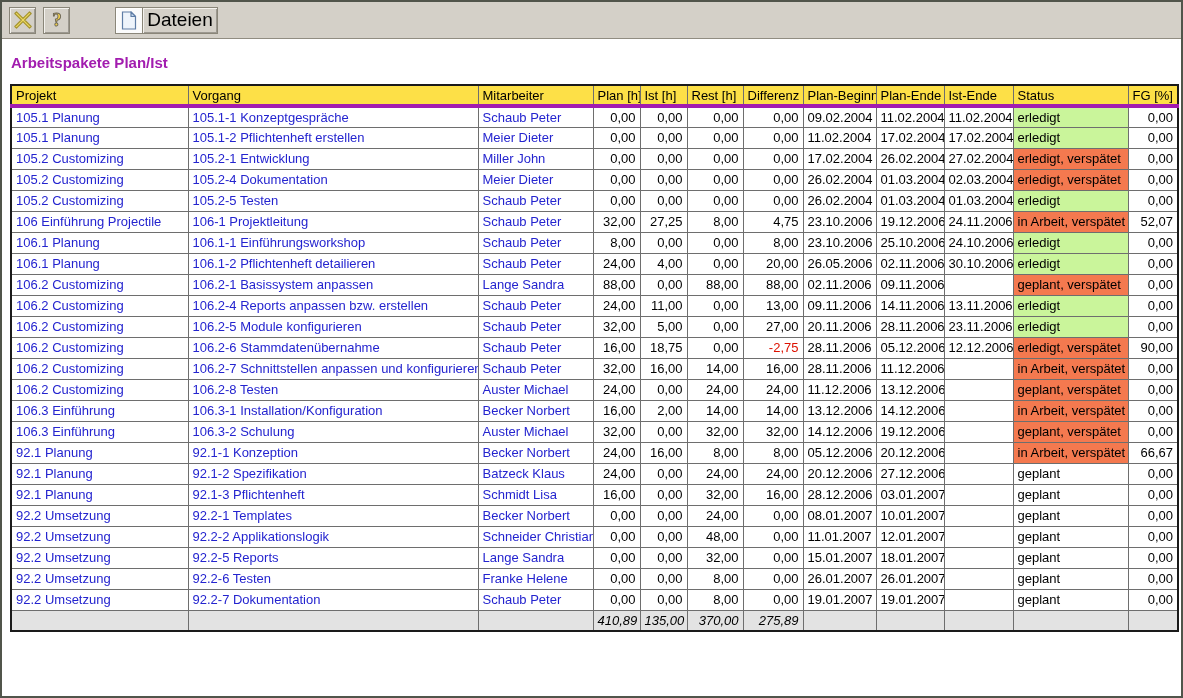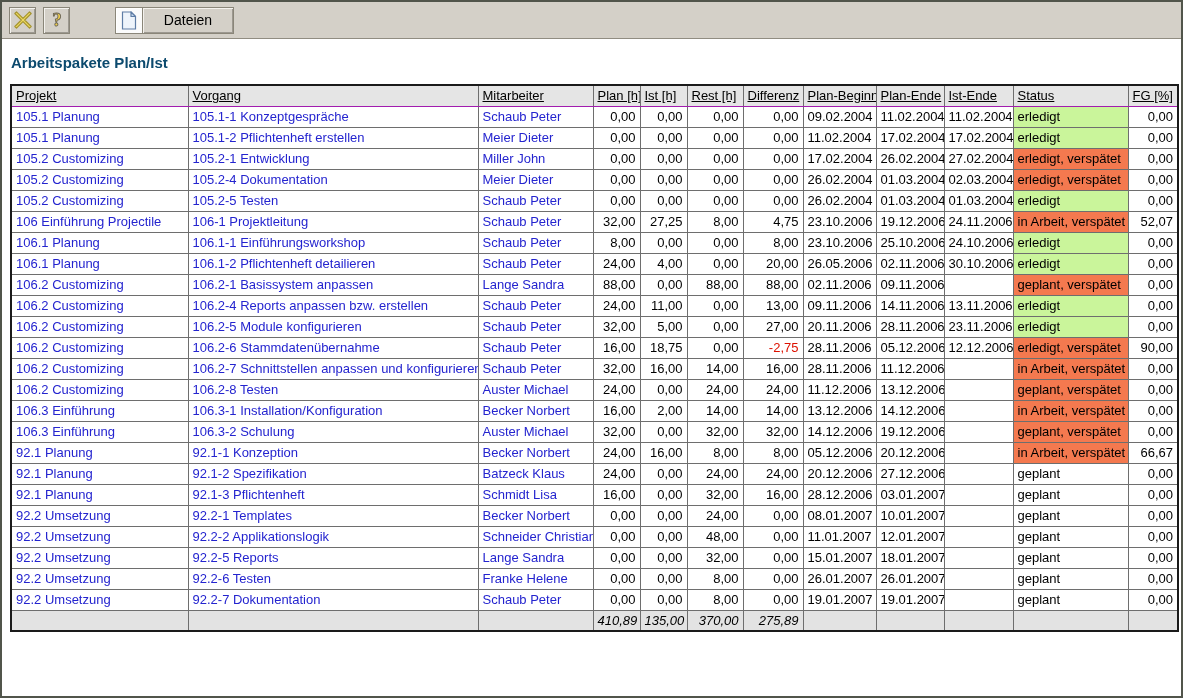--- a/index.html
+++ b/index.html
@@ -32,31 +32,31 @@
   }
   .tb-btn svg { display: block; }
   .tb-btn.doc {
     background: #fbfbfb;
     margin-left: 38px;
     margin-right: 0;
     border-right: none;
     box-shadow: inset 1px 1px 0 #ffffff;
   }
   .tb-btn.dateien {
-    width: 92px;
+    width: 76px;
     height: 27px;
-    font-size: 14px;
+    font-size: 19px;
     color: #000;
     margin-left: 0;
   }
   
   .page-title {
     font-size: 15px;
     font-weight: bold;
-    color: #0c4a6e;
+    color: #a21caf;
     padding: 15px 0 0 9px;
   }
   
   .table-wrap { padding: 13px 0 0 8px; }
   table {
     border-collapse: collapse;
     table-layout: fixed;
     width: 1167px;
     font-size: 13px;
     border: 2px solid #1a1a1a;
@@ -65,21 +65,21 @@
     border: 1px solid #6e6e6e;
     height: 21px;
     padding: 0 4px;
     overflow: hidden;
     white-space: nowrap;
     vertical-align: middle;
     text-align: left;
     font-weight: normal;
     color: #000;
   }
-  thead th { border-bottom: 1px solid #a21caf; background: #e5e5e5; text-decoration: underline; }
+  thead th { border-bottom: 4px solid #a21caf; background: #fde047; }
   td.c-link { color: var(--link-blue); cursor: pointer; }
   td.c-num, td.c-date { text-align: right; }
   td.neg { color: var(--negative-red); }
   td.st-late { background: var(--status-late); }
   td.st-done { background: var(--status-done); }
   td.st-progress { background: var(--status-progress); }
   tr.totals td {
     background: var(--totals-bg);
     font-style: italic;
   }

